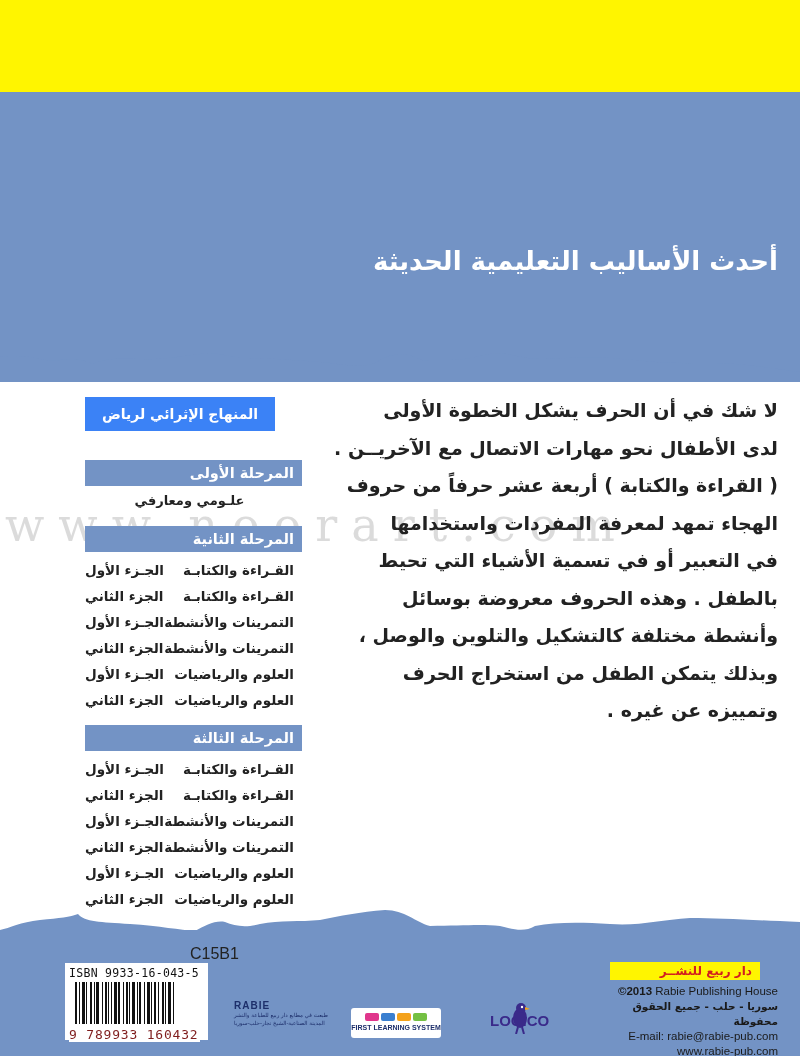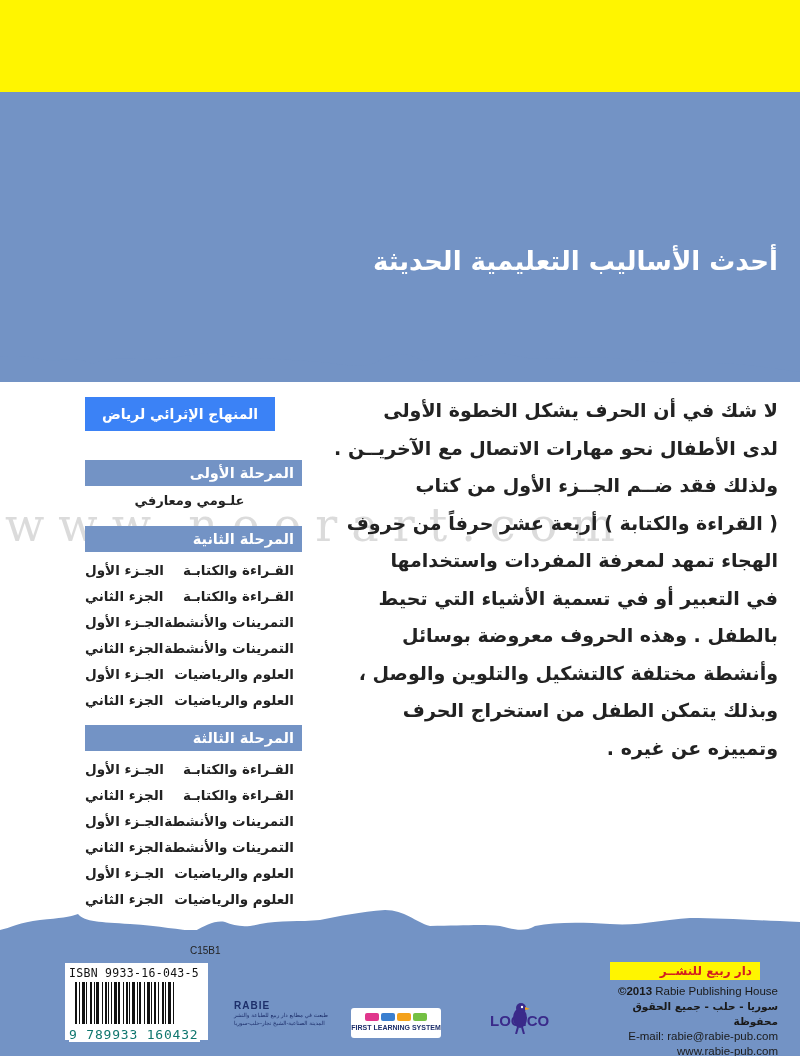--- a/index.html
+++ b/index.html
@@ -30,26 +30,26 @@
   .stage-block { margin-bottom: 8px; }
   .stage-sub { font-size: 13px; font-weight: bold; text-align: center; padding: 7px 8px 4px 0; height: 32px; color: #222; }
   .row { display: flex; justify-content: space-between; height: 26px; line-height: 26px; font-size: 13.5px; font-weight: bold; color: #222; padding-right: 8px; }
   .row .title { text-align: right; }
   .row .part { text-align: left; white-space: nowrap; }
   .stage-rows { padding-top: 5px; }
 
   .watermark { position: absolute; left: 5px; top: 498px; width: 800px; font-family: "DejaVu Serif", serif;
     font-size: 46px; letter-spacing: 14px; color: rgba(190,190,190,0.55); white-space: nowrap; pointer-events: none; }
 
-  .code { position: absolute; left: 190px; top: 945px; font-size: 10px; color: #222; font-family: "Liberation Sans", sans-serif; }
+  .code { position: absolute; left: 190px; top: 945px; font-size: 16px; color: #222; font-family: "Liberation Sans", sans-serif; }
   .barcode-box { position: absolute; left: 65px; top: 963px; width: 143px; height: 77px; background: #fff; padding: 3px 4px; }
   .isbn { font-family: "DejaVu Sans Mono", monospace; font-size: 11.5px; color: #111; white-space: nowrap; letter-spacing: 0.3px; }
   .bars { display: flex; height: 42px; margin-top: 2px; align-items: stretch; }
   .bars span { display: block; background: #111; }
-  .ean { font-family: "DejaVu Sans Mono", monospace; font-size: 13px; color: #0f766e; margin-top: -12px; background: #fff;
+  .ean { font-family: "DejaVu Sans Mono", monospace; font-size: 13px; color: #7f1d1d; margin-top: -12px; background: #fff;
     display: inline-block; letter-spacing: 0.8px; padding-right: 2px; }
 
   .logo-rabie { position: absolute; left: 234px; top: 1000px; width: 100px; }
   .logo-rabie .name { font-family: "Liberation Sans", sans-serif; font-weight: bold; font-size: 10px; color: #1d2f6b; letter-spacing: 1px; }
   .logo-rabie .tag { font-size: 5.5px; color: #1d2f6b; direction: rtl; text-align: left; line-height: 8px; }
   .logo-fls { position: absolute; left: 351px; top: 1008px; width: 90px; height: 30px; background: #fff; border-radius: 3px; text-align: center; }
   .logo-fls .blocks { display: flex; justify-content: center; gap: 2px; padding-top: 5px; }
   .logo-fls .blocks span { width: 14px; height: 8px; display: block; border-radius: 2px; }
   .logo-fls .label { font-family: "Liberation Sans", sans-serif; font-size: 7px; font-weight: bold; color: #1d2f6b; margin-top: 3px; }
   .logo-logico { position: absolute; left: 458px; top: 1012px; font-family: "Liberation Sans", sans-serif; font-weight: bold; font-size: 15px; color: #3a2a8a; margin-left: 32px; }
@@ -74,21 +74,20 @@
 
 <div class="headline">
   <div>أحدث الأساليب التعليمية الحديثة</div>
 </div>
 
 <div class="watermark">www.noorart.com</div>
 
 <div class="body-text">
   <span class="line">لا شك في أن الحرف يشكل الخطوة الأولى</span>
   <span class="line">لدى الأطفال نحو مهارات الاتصال مع الآخريــن .</span>
-  <span class="line">ولذلك فقد ضــم الجــزء الأول من كتاب</span>
   <span class="line">( القراءة والكتابة ) أربعة عشر حرفاً من حروف</span>
   <span class="line">الهجاء تمهد لمعرفة المفردات واستخدامها</span>
   <span class="line">في التعبير أو في تسمية الأشياء التي تحيط</span>
   <span class="line">بالطفل . وهذه الحروف معروضة بوسائل</span>
   <span class="line">وأنشطة مختلفة كالتشكيل والتلوين والوصل ،</span>
   <span class="line">وبذلك يتمكن الطفل من استخراج الحرف</span>
   <span class="line">وتمييزه عن غيره .</span>
 </div>
 
 <div class="series-badge">المنهاج الإثرائي لرياض الأطفال</div>

